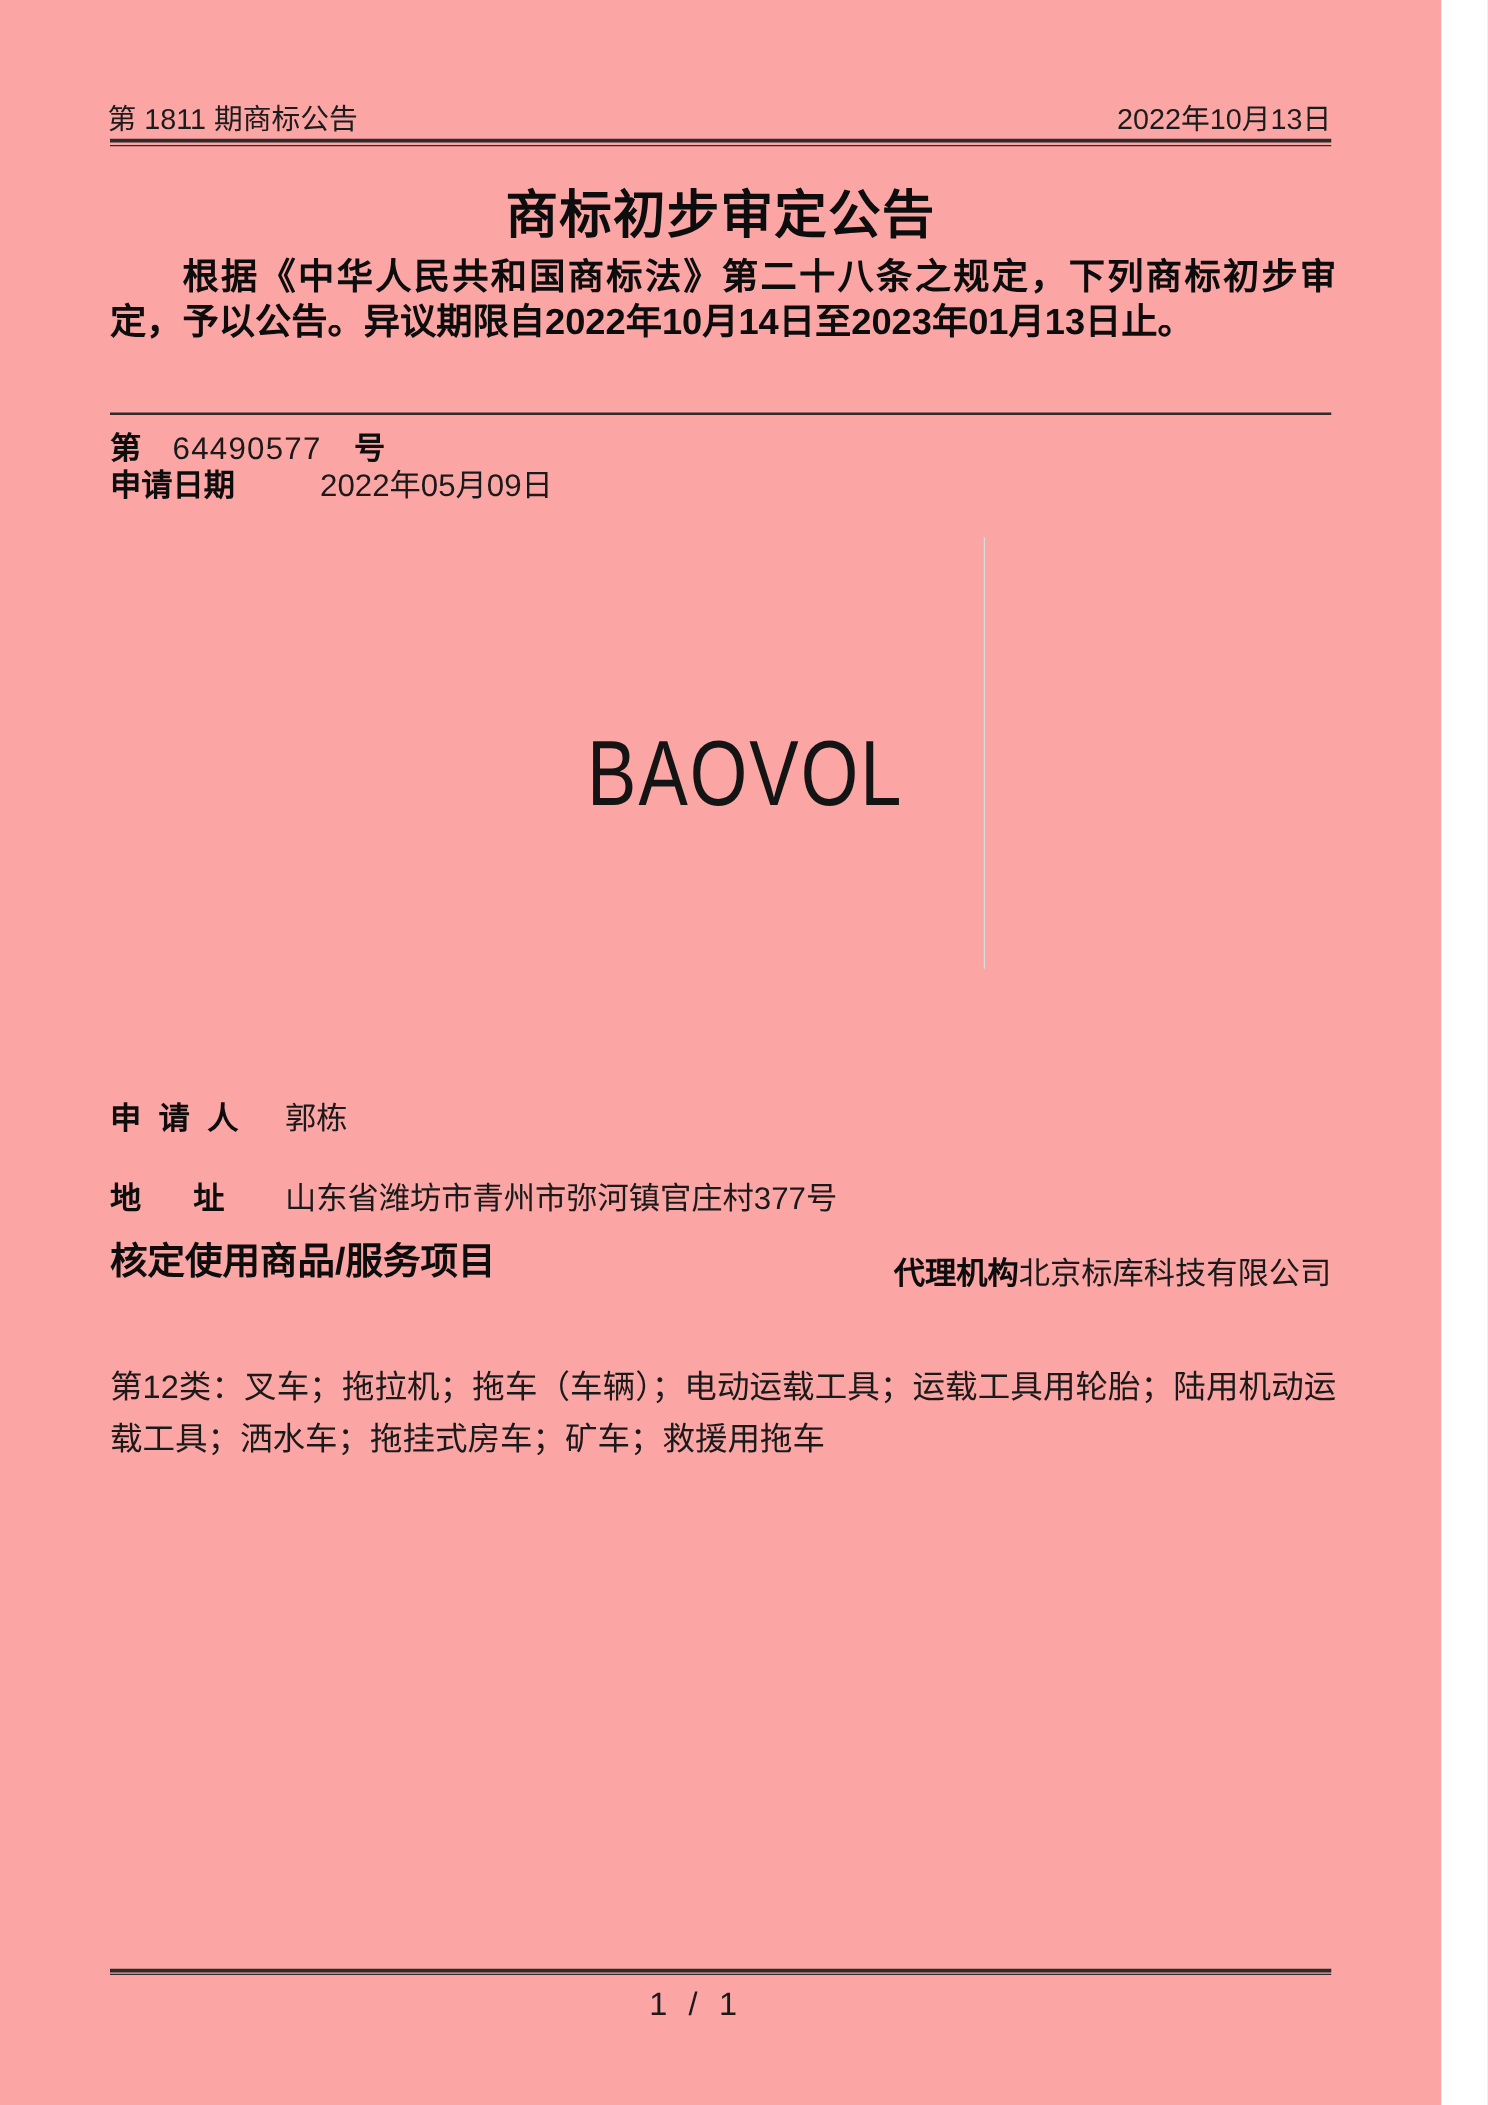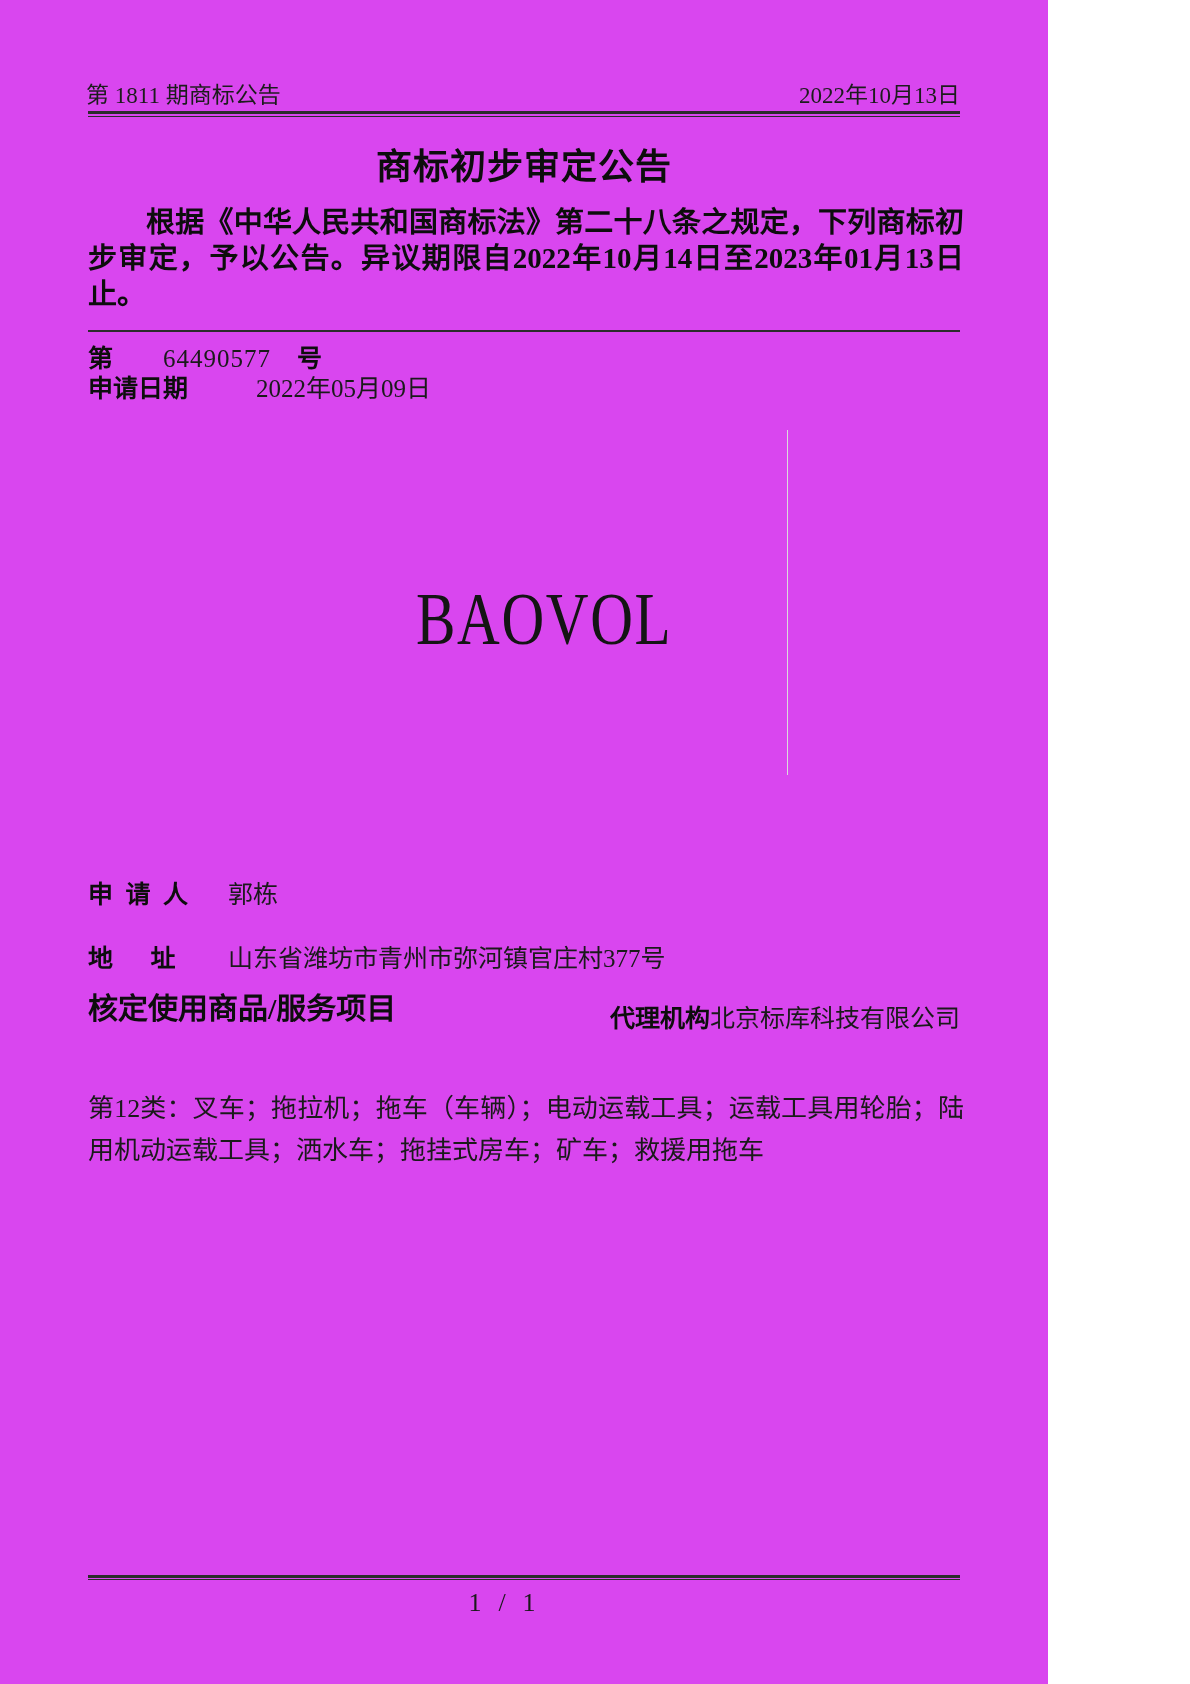--- a/index.html
+++ b/index.html
@@ -1,20 +1,20 @@
 <!DOCTYPE html>
 <html lang="zh-CN"><head>
 <meta charset="utf-8">
 <style>
   html,body{margin:0;padding:0;background:#ffffff;}
   .page{
     position:relative;
-    width:1048px;height:1684px;
-    background:#d946ef;
-    font-family:Liberation Serif, serif;
+    width:1153px;height:1684px;
+    background:#fca5a5;
+    font-family:Liberation Sans, sans-serif;
     color:#111111;
     overflow:hidden;
   }
   
   .header-left{
     position:absolute;left:86px;top:76px;
     font-size:23px;white-space:pre;color:#1c1c1c;
   }
   .header-right{
     position:absolute;right:88px;top:76px;
@@ -23,41 +23,41 @@
   .rule-double{
     position:absolute;left:88px;right:88px;top:111px;
     height:2px;
     border-top:3px solid #2c2c2c;
     border-bottom:1px solid #2c2c2c;
   }
   
   .doc-title{
     position:absolute;left:0;right:0;top:137px;
     text-align:center;
-    font-size:36px;font-weight:700;color:#0d0d0d;
+    font-size:42px;font-weight:700;color:#0d0d0d;
     letter-spacing:1px;
   }
   .intro{
     position:absolute;left:88px;right:84px;top:204px;
     font-size:29px;font-weight:700;color:#0d0d0d;
     line-height:36px;
     text-indent:2em;
     text-align:justify;
     text-justify:inter-ideograph;
   }
   .rule-thin{
     position:absolute;left:88px;right:88px;top:330px;
     border-top:2px solid #2c2c2c;height:0;
   }
   
   .frow{position:absolute;left:88px;right:88px;font-size:25px;}
   .frow .lbl{font-weight:700;color:#0d0d0d;white-space:pre;display:inline-block;}
   .frow .val{color:#1a1a1a;}
   .row-reg{top:338px;}
-  .row-reg .reg-num{margin-left:50px;letter-spacing:1px;text-align:right;}
+  .row-reg .reg-num{margin-left:25px;letter-spacing:1px;text-align:right;}
   .row-reg .reg-suffix{margin-left:26px;}
   .row-date{top:368px;}
   .row-date .lbl{width:168px;}
   .row-mark{top:405px;}
   .row-applicant{top:874px;}
   .row-address{top:938px;}
   .row-agent{top:998px;text-align:right;}
   .lbl-w{width:140px;}
   
   .tm-border{

